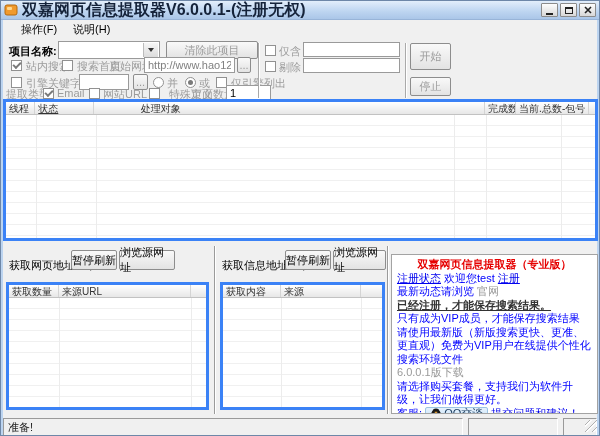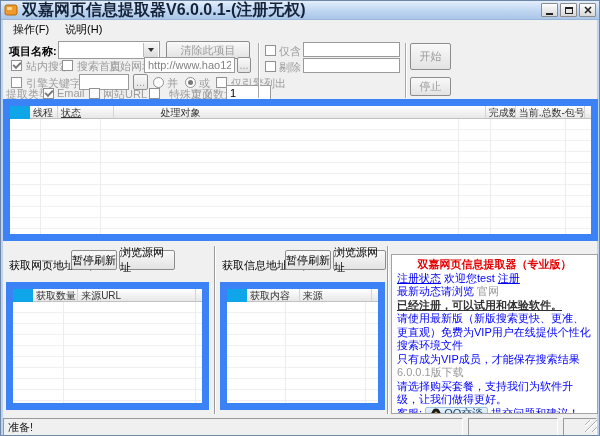--- a/index.html
+++ b/index.html
@@ -24,21 +24,21 @@
     width:17px; height:14px; background:linear-gradient(#fdfdfd,#d8d8d8);
     border:1px solid #8b8b8b; border-radius:1px;
     display:flex; align-items:center; justify-content:center; position:relative;
   }
   .glyph-min { width:7px; height:2px; background:#222; margin-top:7px; }
   .glyph-max { width:8px; height:7px; border:1px solid #222; border-top-width:2px; }
   
   .frame-strip { position:absolute; background:#bcd4f0; }
   
   .menubar { position:absolute; left:2px; top:21px; width:594px; height:15px;
-    display:flex; gap:4px; align-items:center; padding-left:4px; background:#f0f0f0; }
+    display:flex; gap:4px; align-items:center; padding-left:12px; background:#f0f0f0; }
   .menu-item { padding:1px 6px; color:#000; }
   
   .lbl { position:absolute; white-space:nowrap; }
   .dim { color:#9b9b9b; }
   .cbx { position:absolute; width:11px; height:11px; background:#fff;
     border:1px solid #919191; }
   .cbx.checked::after { content:""; position:absolute; left:1px; top:1px;
     width:6px; height:3px; border-left:2px solid #7a7a7a; border-bottom:2px solid #7a7a7a;
     transform:rotate(-45deg); }
   .rad { position:absolute; width:11px; height:11px; border-radius:50%;
@@ -53,21 +53,21 @@
   .btn.disabled { color:#9c9c9c; }
   .combo { position:absolute; background:#fff; border:1px solid #9a9a9a; }
   .combo .arrow-btn { position:absolute; right:1px; top:1px; bottom:1px; width:15px;
     background:linear-gradient(#f6f6f6,#dcdcdc); border-left:1px solid #bbb;
     display:flex; align-items:center; justify-content:center; }
   .tri-down { width:0; height:0; border-left:3px solid transparent;
     border-right:3px solid transparent; border-top:4px solid #333; }
   .vsep { position:absolute; width:1px; background:#a9a9a9; }
   .vsep::after { content:""; position:absolute; left:1px; top:0; bottom:0; width:1px; background:#fff; }
   
-  .listview { position:absolute; background:#0ea5e9; border:7px solid #3b82f6; overflow:hidden;padding-left:20px; }
+  .listview { position:absolute; background:#fef9c3; border:3px solid #3b82f6; overflow:hidden; }
   .lv-head { display:flex; height:13px; background:linear-gradient(#ffffff,#e7e7e7);
     border-bottom:1px solid #c2c2c2; font-size:10px; color:#333; }
   .lv-col { padding:0 3px; border-right:1px solid #d4d4d4; white-space:nowrap; overflow:hidden;
     line-height:13px; }
   .lv-body { position:absolute; left:0; right:0; bottom:0; top:13px;
     background-image:repeating-linear-gradient(to bottom,#ffffff 0 10px,#f0f0f0 10px 11px); }
   .vcol-line { position:absolute; top:13px; bottom:0; width:1px; background:#ececec; }
   
   .infopanel { position:absolute; background:#fff; border:1px solid #a3a3a3;
     padding:3px 5px; line-height:13.5px; font-size:11px; overflow:hidden; }
@@ -121,21 +121,21 @@
     <span class="menu-item">操作(F)</span>
     <span class="menu-item">说明(H)</span>
   </div>
 
   <span class="lbl" style="left:8px;top:43px;font-weight:bold;">项目名称:</span>
   <div class="combo" style="left:57px;top:40px;width:102px;height:18px;">
     <div class="arrow-btn">
       <div class="tri-down"></div>
     </div>
   </div>
-  <div class="btn disabled" style="left:165px;top:40px;width:84px;height:18px;">清除此项目</div>
+  <div class="btn disabled" style="left:165px;top:40px;width:92px;height:18px;">清除此项目</div>
 
   <div class="cbx checked" style="left:10px;top:59px;"></div>
   <span class="lbl dim" style="left:25px;top:58px;">站内搜索</span>
   <div class="cbx" style="left:61px;top:59px;"></div>
   <span class="lbl dim" style="left:76px;top:58px;">搜索首页</span>
   <span class="lbl dim" style="left:108px;top:58px;">启始网址:</span>
   <input class="tbx" style="left: 143px; top: 56px; width: 91px; height: 16px;" readonly="" value="http://www.hao123.com/">
   <div class="btn disabled" style="left:236px;top:56px;width:14px;height:16px;">...</div>
 
   <div class="cbx" style="left:10px;top:76px;"></div>
@@ -231,23 +231,23 @@
     <div class="ip-title">双嘉网页信息提取器（专业版）</div>
     <div>
       <span class="link">注册状态</span>
       <span class="blue">欢迎您test</span>
       <span class="link">注册</span>
     </div>
     <div>
       <span class="blue">最新动态请浏览</span>
       <span class="graylink">官网</span>
     </div>
-    <div class="ip-strong">已经注册，可以试用和体验软件。</div>
+    <div class="ip-strong">已经注册，才能保存搜索结果。</div>
+    <div class="blue">只有成为VIP成员，才能保存搜索结果</div>
     <div class="blue">请使用最新版（新版搜索更快、更准、更直观）免费为VIP用户在线提供个性化搜索环境文件</div>
-    <div class="blue">只有成为VIP成员，才能保存搜索结果</div>
     <div>
       <span class="graylink" style="">6.0.0.1版下载</span>
     </div>
     <div class="blue">请选择购买套餐，支持我们为软件升级，让我们做得更好。</div>
     <div>
       <span class="blue">客服:</span>
       <span class="qq-badge">
         <svg width="12" height="13" viewBox="0 0 12 13">
           <ellipse cx="6" cy="7" rx="5" ry="5.5" fill="#1a1a1a"></ellipse>
           <ellipse cx="6" cy="3.5" rx="3.4" ry="3" fill="#1a1a1a"></ellipse>

